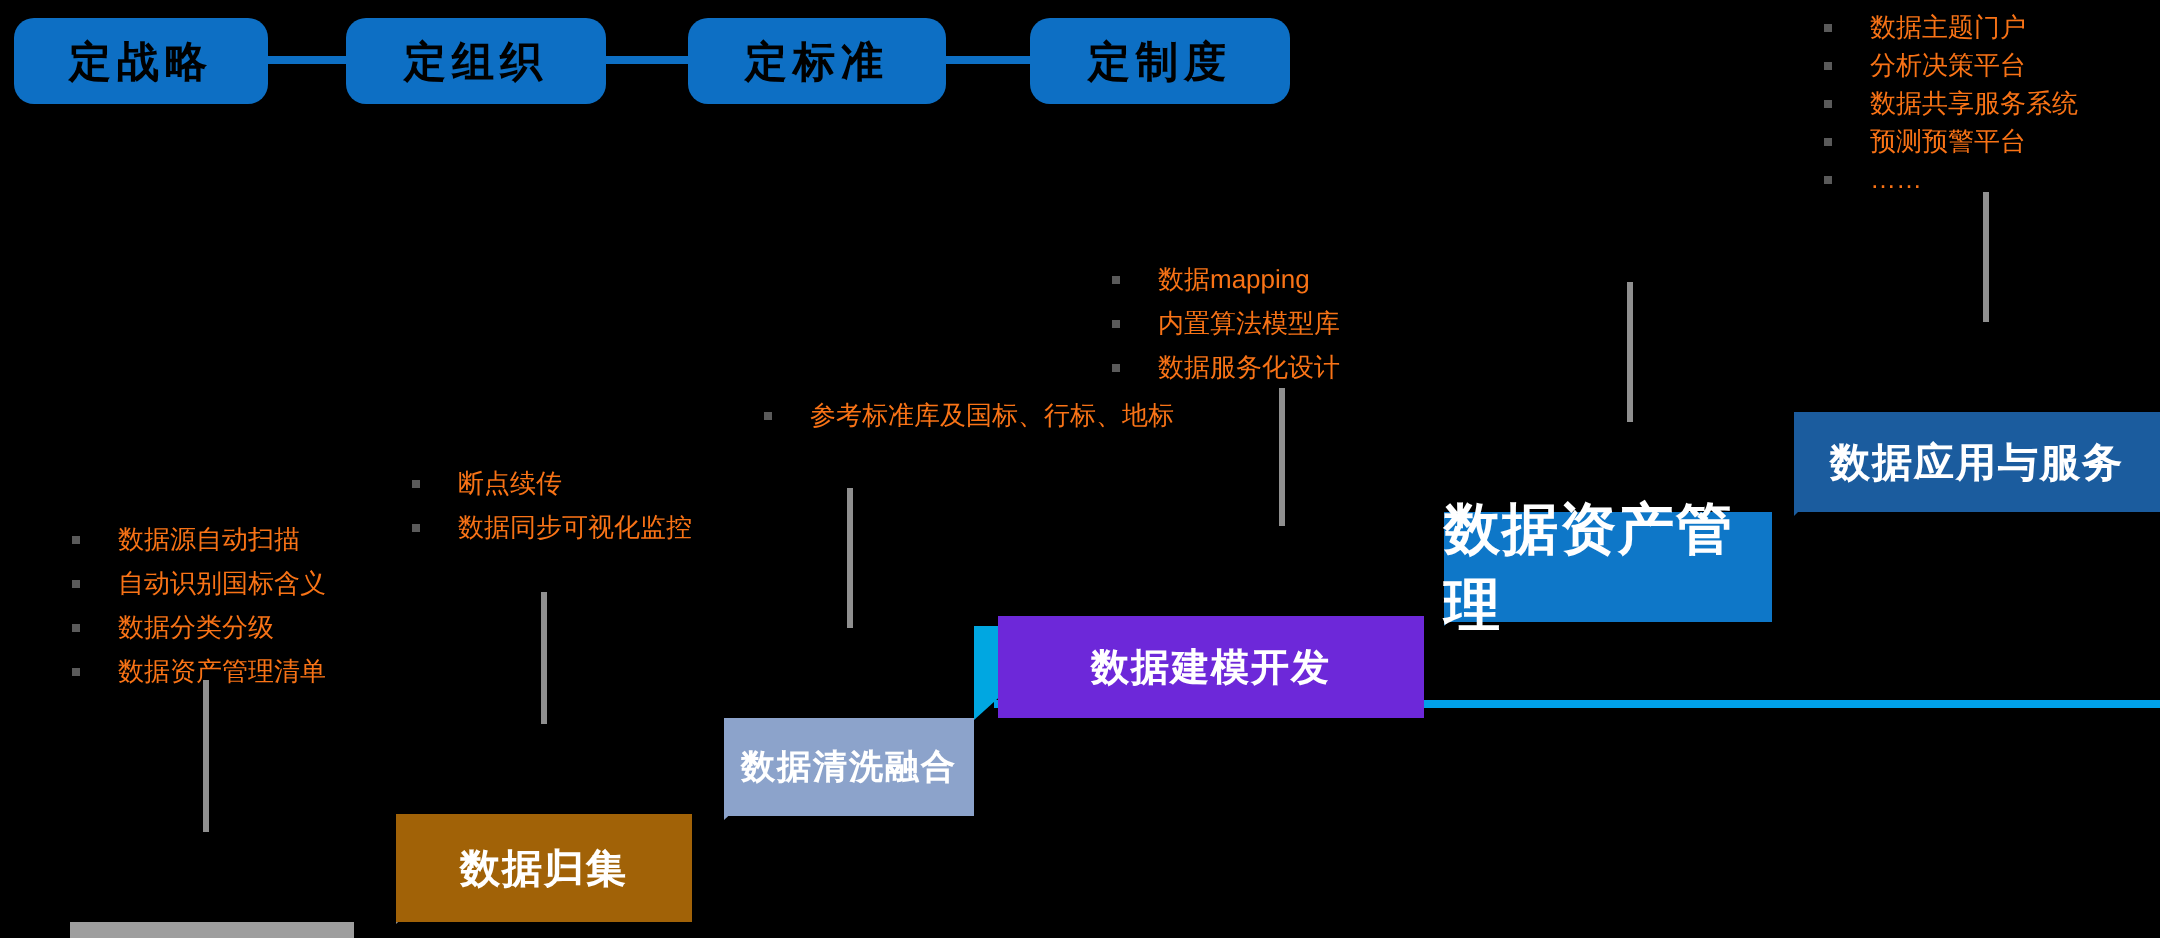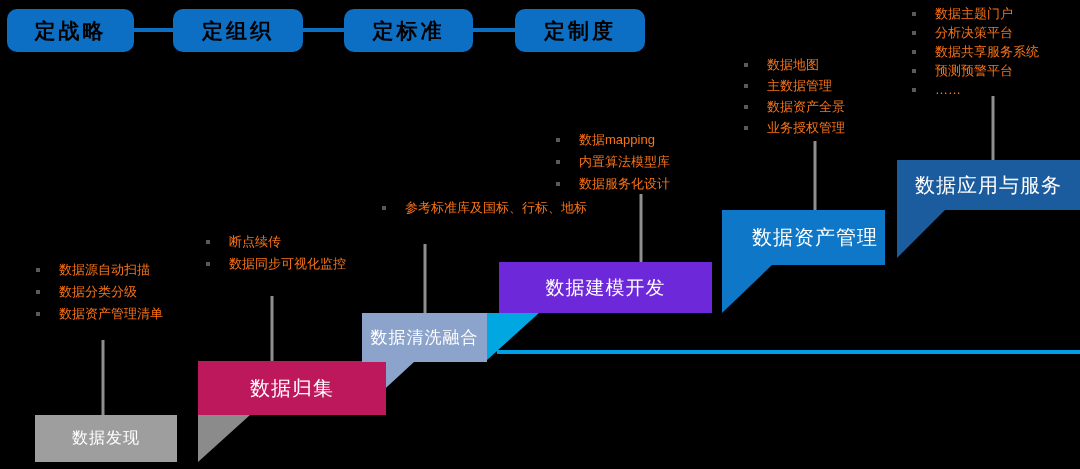--- a/index.html
+++ b/index.html
@@ -18,28 +18,28 @@
   .tb2{left:344px;width:129px;}
   .tb3{left:515px;width:130px;}
   .btn-link{position:absolute;top:28px;height:4px;background:#0d6fc4;}
   .lk0{left:134px;width:40px;}
   .lk1{left:303px;width:42px;}
   .lk2{left:473px;width:43px;}
   
   #shapes{position:absolute;left:0;top:0;z-index:1;}
   
   .step{
-    position:absolute;z-index:2;color:#ffffff;font-weight:normal;
-    display:flex;align-items:center;justify-content:center;letter-spacing:1px;
+    position:absolute;z-index:2;color:#ffffff;font-weight:bold;
+    display:flex;align-items:center;justify-content:center;letter-spacing:1px;margin-top:46px;
   }
   .st0{left:35px;top:415px;width:142px;height:47px;background:#9e9e9e;font-size:16px;}
-  .st1{left:198px;top:361px;width:188px;height:54px;background:#be185d;font-size:20px;}
+  .st1{left:198px;top:361px;width:148px;height:54px;background:#a16207;font-size:20px;}
   .st2{left:362px;top:313px;width:125px;height:49px;background:#8ca3cb;font-size:17px;}
   .st3{left:499px;top:262px;width:213px;height:51px;background:#6d28d9;font-size:19px;}
-  .st4{left:722px;top:210px;width:140px;height:55px;background:#0e77c8;font-size:20px;padding-left:23px;}
+  .st4{left:722px;top:210px;width:164px;height:55px;background:#0e77c8;font-size:28px;}
   .st5{left:897px;top:160px;width:183px;height:50px;background:#1b5c9e;font-size:20px;}
   
   .blist{position:absolute;z-index:2;}
   .bl0{left:36px;top:259px;}
   .bl1{left:206px;top:231px;}
   .bl2{left:382px;top:197px;}
   .bl3{left:556px;top:129px;}
   .bl4{left:744px;top:54px;}
   .bl5{left:912px;top:4px;}
   .bitem{display:flex;align-items:center;height:22px;color:#f97316;font-size:13px;white-space:nowrap;}
@@ -85,20 +85,24 @@
   <div class="step st4">数据资产管理</div>
   <div class="step st5">数据应用与服务</div>
 
   <div class="blist bl0">
     <div class="bitem">
         <span class="marker"></span>
         <span>数据源自动扫描</span>
       </div>
     <div class="bitem">
         <span class="marker"></span>
+        <span>自动识别国标含义</span>
+      </div>
+    <div class="bitem">
+        <span class="marker"></span>
         <span>数据分类分级</span>
       </div>
     <div class="bitem">
         <span class="marker"></span>
         <span>数据资产管理清单</span>
       </div>
   </div>
 
   <div class="blist bl1">
     <div class="bitem">
@@ -126,38 +130,20 @@
     <div class="bitem">
         <span class="marker"></span>
         <span>内置算法模型库</span>
       </div>
     <div class="bitem">
         <span class="marker"></span>
         <span>数据服务化设计</span>
       </div>
   </div>
 
-  <div class="blist bl4">
-    <div class="bitem">
-        <span class="marker"></span>
-        <span>数据地图</span>
-      </div>
-    <div class="bitem">
-        <span class="marker"></span>
-        <span>主数据管理</span>
-      </div>
-    <div class="bitem">
-        <span class="marker"></span>
-        <span>数据资产全景</span>
-      </div>
-    <div class="bitem">
-        <span class="marker"></span>
-        <span>业务授权管理</span>
-      </div>
-  </div>
 
   <div class="blist bl5">
     <div class="bitem">
         <span class="marker"></span>
         <span>数据主题门户</span>
       </div>
     <div class="bitem">
         <span class="marker"></span>
         <span>分析决策平台</span>
       </div>

